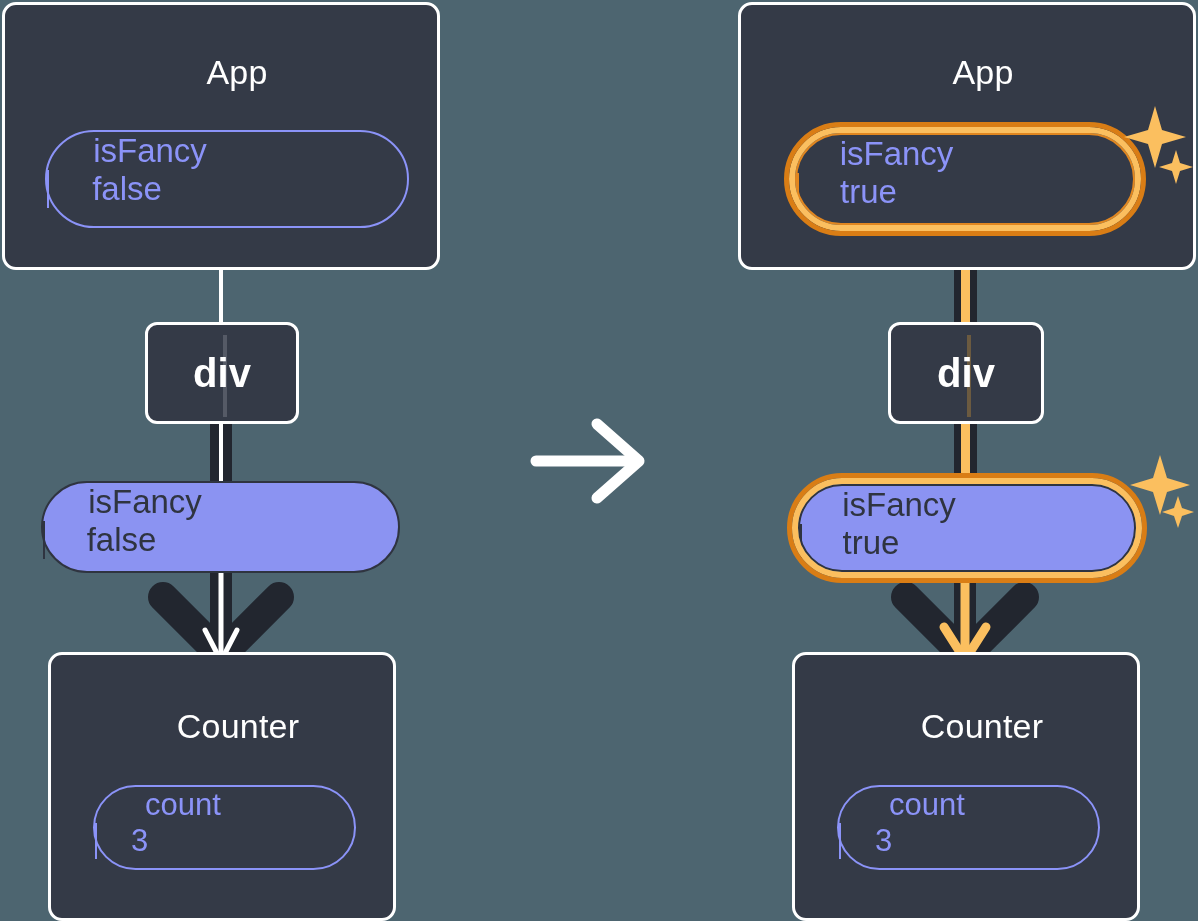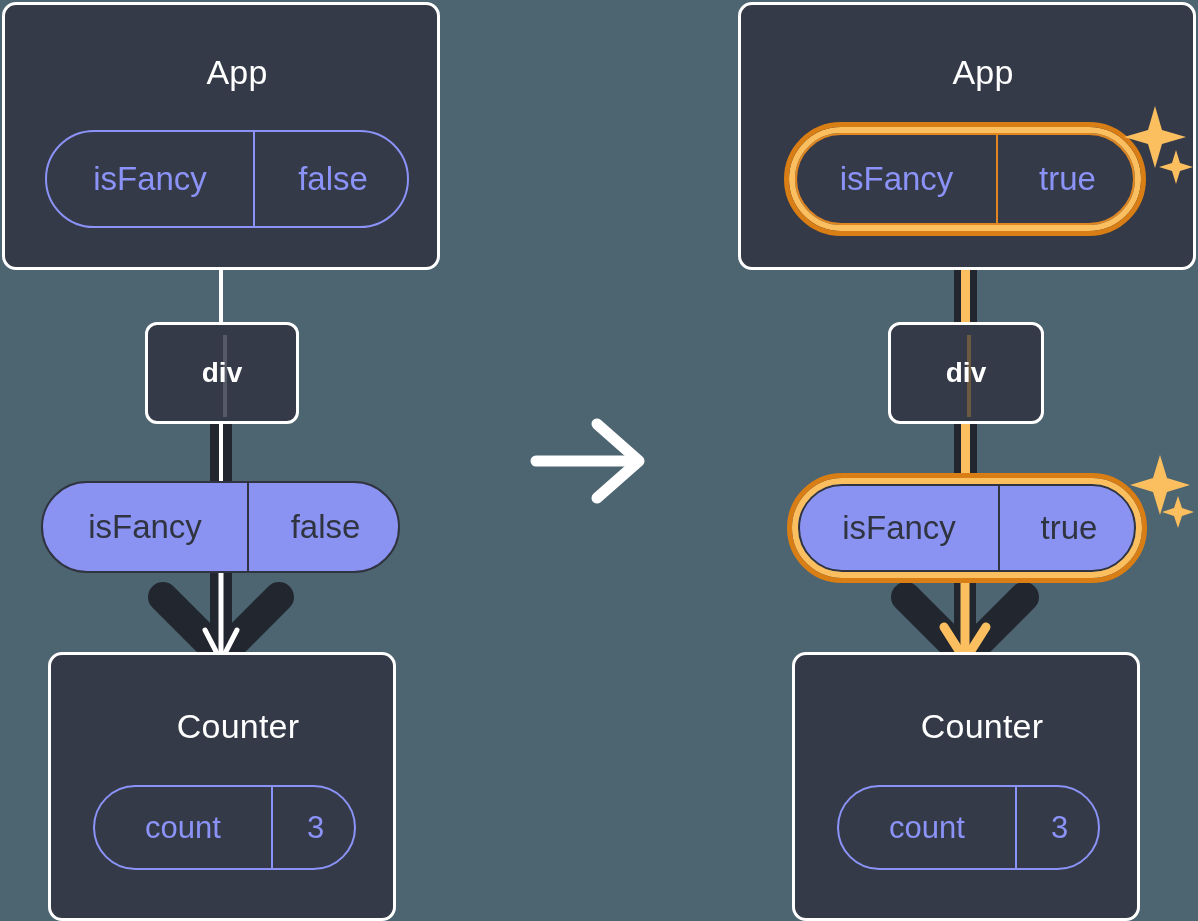--- a/index.html
+++ b/index.html
@@ -39,33 +39,34 @@
     margin-left: 32px;
   }
   .div-box {
     display: flex;
     align-items: center;
     justify-content: center;
     border-radius: 12px;
   }
   .div-label {
     color: #ffffff;
-    font-size: 28px;
+    font-size: 40px;
     font-weight: 700;
     position: relative;
     z-index: 4;
   }
 
   
   .pill {
     position: absolute;
     box-sizing: border-box;
     display: flex;
     align-items: stretch;
     border-radius: 999px;
+    flex-direction: column;
   }
   .pill-outline {
     background: transparent;
     border: 2px solid #8b93f8;
   }
   .pill-filled {
     background: #8b93f2;
     border: 2px solid #2f3440;
   }
   .pill-cell {

